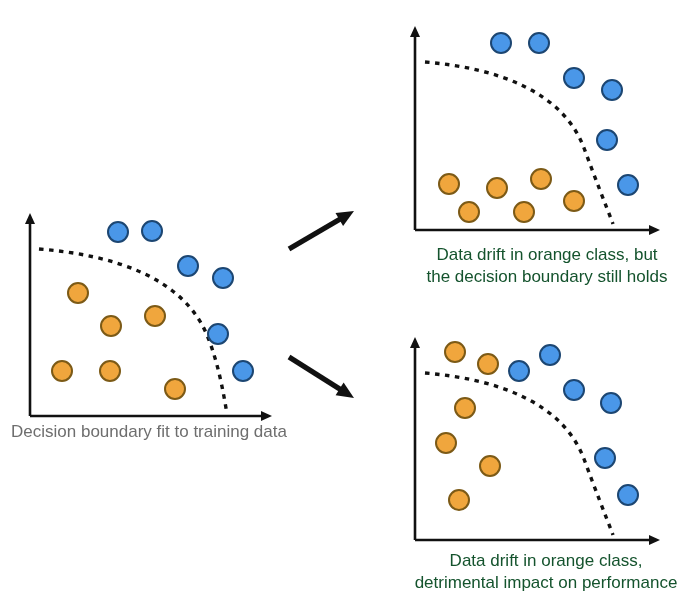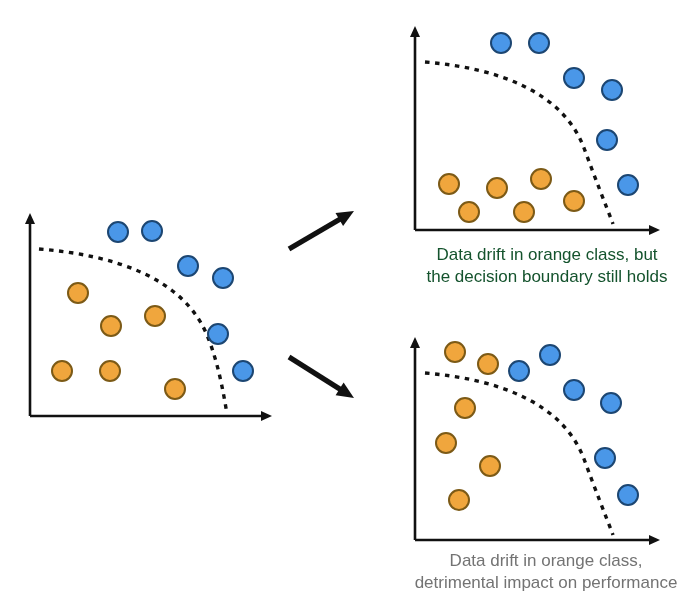--- a/index.html
+++ b/index.html
@@ -83,17 +83,18 @@
       <circle cx="550" cy="355" r="10" fill="#4a97e8" stroke="#1c4672" stroke-width="2"></circle>
       <circle cx="574" cy="390" r="10" fill="#4a97e8" stroke="#1c4672" stroke-width="2"></circle>
       <circle cx="611" cy="403" r="10" fill="#4a97e8" stroke="#1c4672" stroke-width="2"></circle>
       <circle cx="605" cy="458" r="10" fill="#4a97e8" stroke="#1c4672" stroke-width="2"></circle>
       <circle cx="628" cy="495" r="10" fill="#4a97e8" stroke="#1c4672" stroke-width="2"></circle>
       <line x1="289" y1="249" x2="341.1" y2="218.6" stroke="#111111" stroke-width="5.2"></line>
       <polygon points="354,211 343.1,226.1 335.5,213.1" fill="#111111"></polygon>
       <line x1="289" y1="357" x2="341.3" y2="390.0" stroke="#111111" stroke-width="5.2"></line>
       <polygon points="354,398 335.6,395.3 343.6,382.6" fill="#111111"></polygon>
     </svg>
+  <div class="caption caption-training" style="color: rgb(110, 110, 110);">Decision boundary fit to training data</div>
   <div class="caption caption-holds" style="color: #14532d;">Data drift in orange class, but
 the decision boundary still holds</div>
-  <div class="caption caption-detrimental" style="color: #737373;">Data drift in orange class,
+  <div class="caption caption-detrimental" style="color: #14532d;">Data drift in orange class,
 detrimental impact on performance</div>
 </div>
 
 </body></html>

